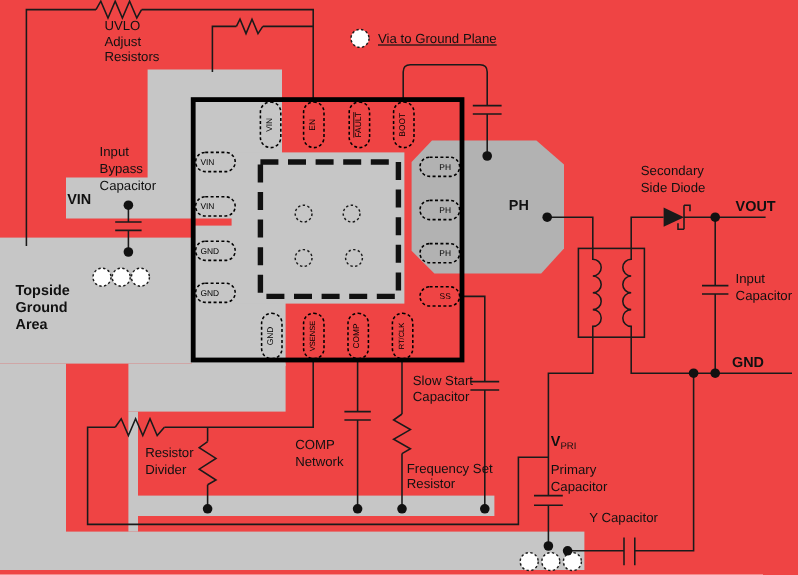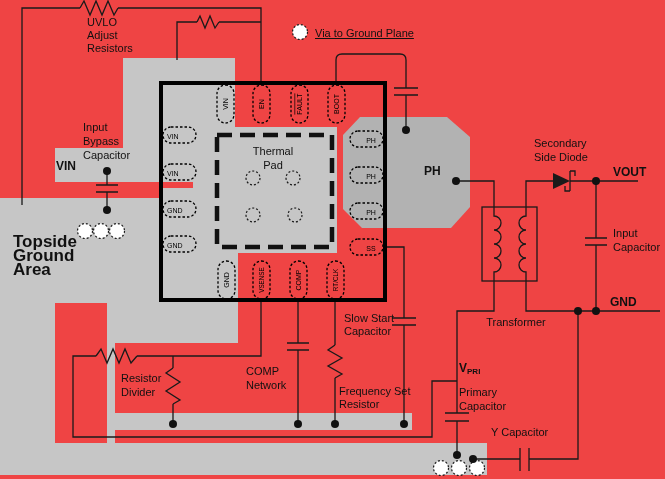--- a/index.html
+++ b/index.html
@@ -1,23 +1,23 @@
 <!DOCTYPE html>
 <html><head>
 <meta charset="utf-8">
 <style>
   html,body{margin:0;padding:0;background:#fff;}
   .stage{position:relative;width:665px;height:479px;background:#ef4444;overflow:hidden;
          font-family:"Liberation Sans",sans-serif;color:#111;}
   .stage svg{position:absolute;left:0;top:0;}
   .lbl{position:absolute;font:11px/14px "Liberation Sans",sans-serif;color:#111;white-space:nowrap;}
   .b{font-weight:bold;font-size:12px;}
-  .b11{font-weight:bold;font-size:17px;}
+  .b11{font-weight:bold;font-size:12px;}
   .ctr{text-align:center;}
-  .sub{font-size:8px;font-weight:bold;vertical-align:-2px;}
+  .sub{font-size:8px;font-weight:normal;vertical-align:-2px;}
   .ol{text-decoration:overline;}
 </style>
 </head>
 <body>
 
 <div class="stage">
 <svg width="665" height="479" viewBox="0 0 665 479">
 
   <g stroke="none" fill="#c6c6c6">
     <polygon points="55,148 123,148 123,58 235,58 235,133 200,133 200,182 55,182"></polygon>
@@ -144,37 +144,32 @@
     <div>Input</div>
     <div>Bypass</div>
     <div>Capacitor</div>
   </div>
   <div class="lbl b" style="left:56px;top:159px;">VIN</div>
   <div class="lbl b11" style="left:13px;top:235px;">
     <div>Topside</div>
     <div>Ground</div>
     <div>Area</div>
   </div>
-  <div class="lbl ctr" style="left:233px;top:144px;width:80px;">
-    <div>Thermal</div>
-    <div>Pad</div>
-  </div>
   <div class="lbl b" style="left:424px;top:164px;">PH</div>
   <div class="lbl" style="left:534px;top:136px;">
     <div>Secondary</div>
     <div>Side Diode</div>
   </div>
   <div class="lbl b" style="left:613px;top:165px;text-align:right;">VOUT</div>
   <div class="lbl" style="left:613px;top:226px;">
     <div>Input</div>
     <div>Capacitor</div>
   </div>
   <div class="lbl b" style="left:610px;top:295px;">GND</div>
   <div class="lbl ctr" style="left:464px;top:315px;width:104px;">
-    <div>Transformer</div>
   </div>
   <div class="lbl b" style="left:459px;top:361px;"><span>V</span><span class="sub">PRI</span></div>
   <div class="lbl" style="left:459px;top:385px;">
     <div>Primary</div>
     <div>Capacitor</div>
   </div>
   <div class="lbl" style="left:491px;top:425px;">Y Capacitor</div>
   <div class="lbl" style="left:121px;top:371px;">
     <div>Resistor</div>
     <div>Divider</div>

